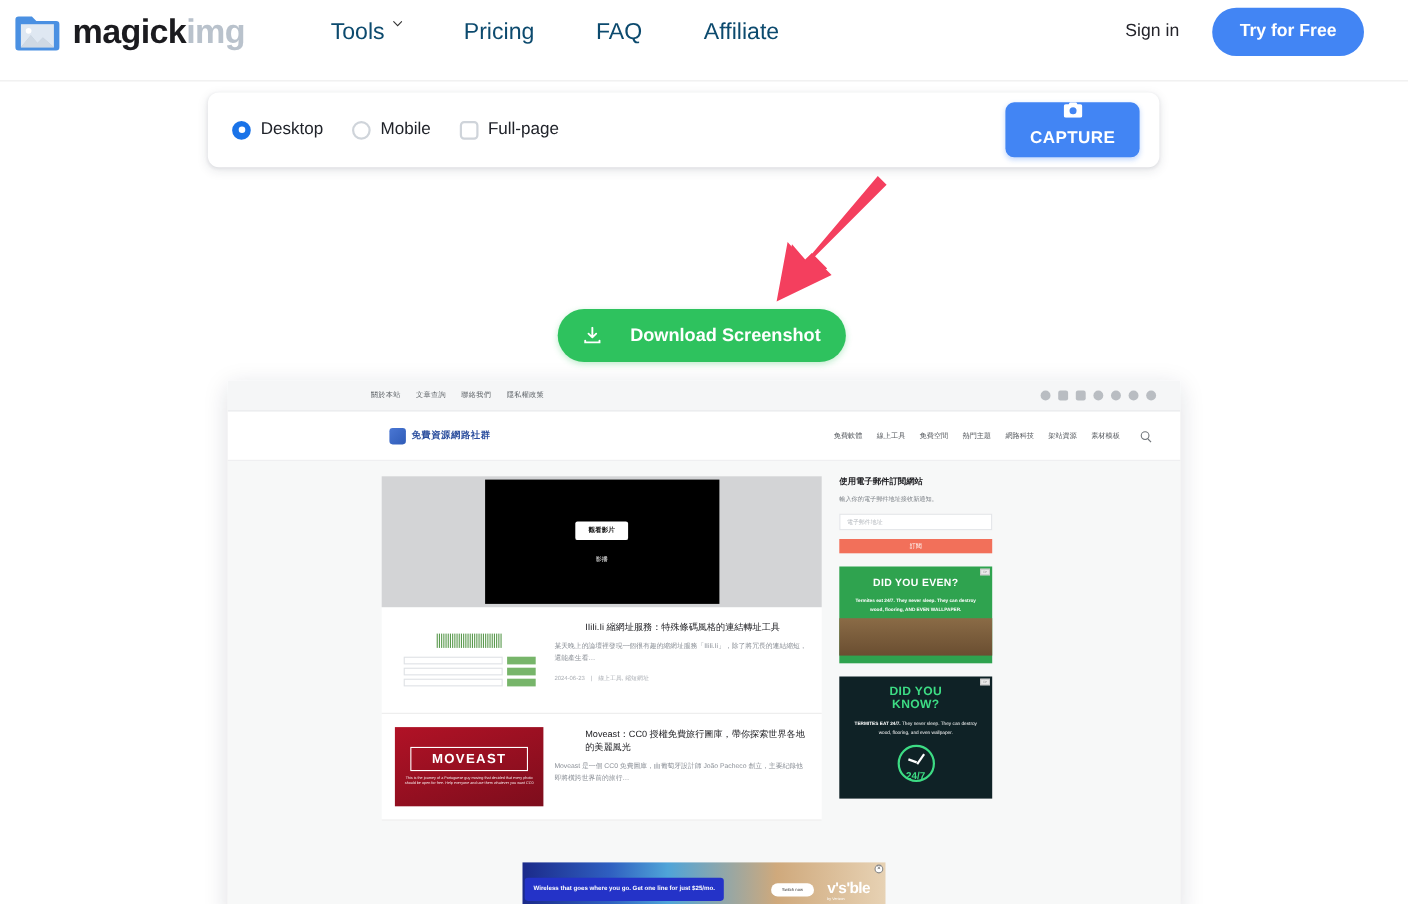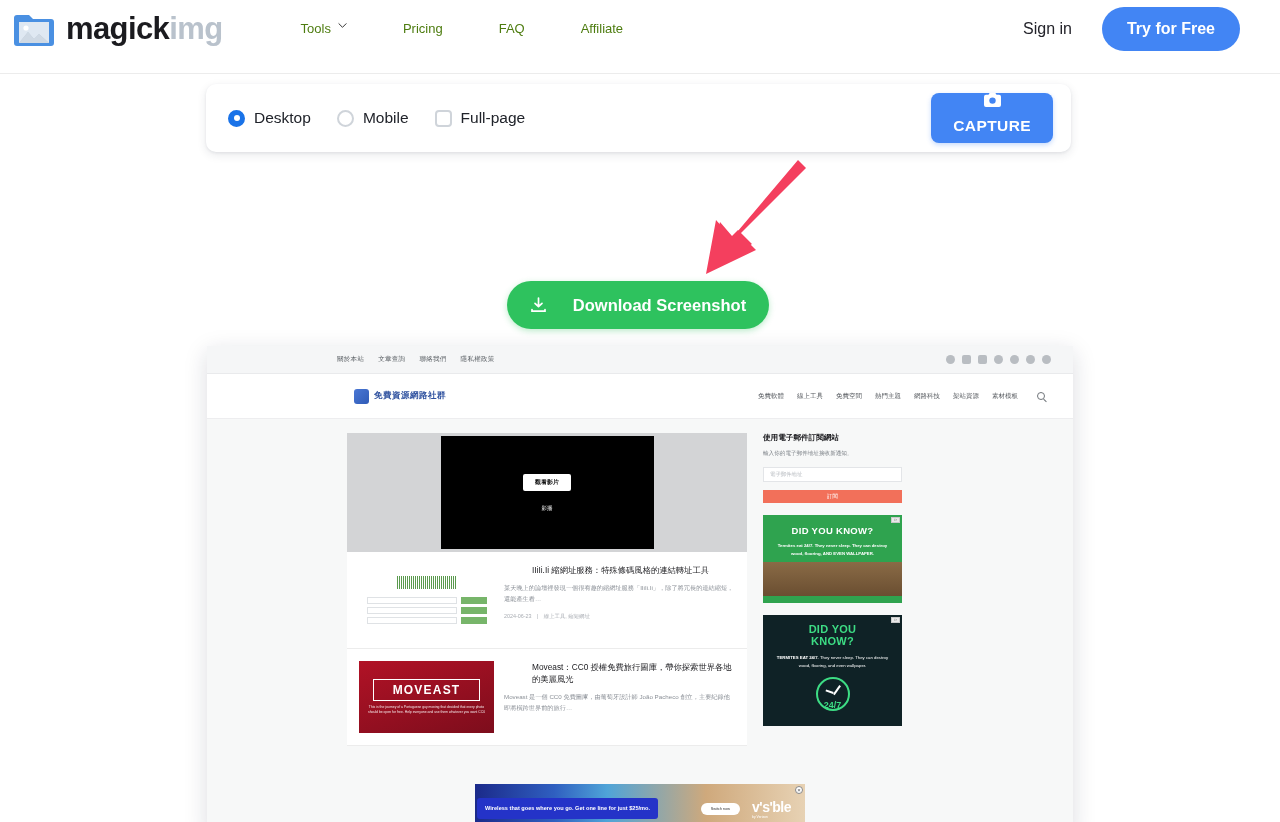--- a/index.html
+++ b/index.html
@@ -21,37 +21,37 @@
     padding: 0 40px 16px 12px;
   }
   .brand { display: flex; align-items: center; gap: 10px; }
   .brand-mark { width: 44px; height: 38px; display:block; }
   .brand-text { font-size: 31px; font-weight: 700; letter-spacing: -0.6px; }
   .brand-text .b-dark { color: #1b1b1f; }
   .brand-text .b-light { color: #b9c2cc; }
 
   .main-nav { display: flex; align-items: center; gap: 56px; margin-left: 78px; }
   .nav-link {
-    font-size: 13px; color: #4d7c0f; text-decoration: none;
+    font-size: 21px; color: #0c4a6e; text-decoration: none;
     display: flex; gap: 7px; cursor: pointer;
   }
   .caret { display:inline-block; width:9px; height:9px; }
 
   .header-right { margin-left: auto; display: flex; align-items: center; gap: 30px; }
   .signin { font-size: 16px; color: #23232a; cursor: pointer; }
   .try-btn {
     background: #4285f4; color: #fff; border: none; border-radius: 999px;
     font-size: 16px; font-weight: 700; padding: 13px 25px; cursor: pointer;
     font-family: inherit;
   }
 
   
   .stage { position: relative; }
   .options-card {
-    position: absolute; left: 206px; top: 10px;
+    position: absolute; left: 189px; top: 10px;
     width: 865px; height: 68px;
     background: #fff;
     border-radius: 10px;
     box-shadow: 0 3px 10px rgba(25,35,60,.10), 0 1px 3px rgba(25,35,60,.07);
     display: flex; align-items: center;
     padding: 0 18px 0 22px;
   }
   .opt-group { display: flex; align-items: center; gap: 26px; }
   .opt { display: flex; align-items: center; gap: 9px; cursor: pointer; }
   .opt-label { font-size: 15.5px; color: #20232a; }
@@ -423,21 +423,21 @@
       </div>
 
       <div class="pv-side">
         <div class="pv-sub-title">使用電子郵件訂閱網站</div>
         <div class="pv-sub-desc">輸入你的電子郵件地址接收新通知。</div>
         <div class="pv-sub-input">電子郵件地址</div>
         <div class="pv-sub-btn">訂閱</div>
 
         <div class="ad ad1">
           <span class="ad-badge">i&gt;</span>
-          <div class="ad1-title">DID YOU KNOW?</div>
+          <div class="ad1-title">DID YOU EVEN?</div>
           <div class="ad1-body">Termites eat 24/7. They never sleep. They can destroy wood, flooring, AND EVEN WALLPAPER.</div>
           <div class="ad1-img"></div>
         </div>
 
         <div class="ad ad2">
           <span class="ad-badge">i&gt;</span>
           <div class="ad2-title">DID YOU</div>
           <div class="ad2-title">KNOW?</div>
           <div class="ad2-body"><b>TERMITES EAT 24/7.</b><span> They never sleep. They can destroy wood, flooring, and even wallpaper.</span></div>
           <div class="ad2-clock"></div>

